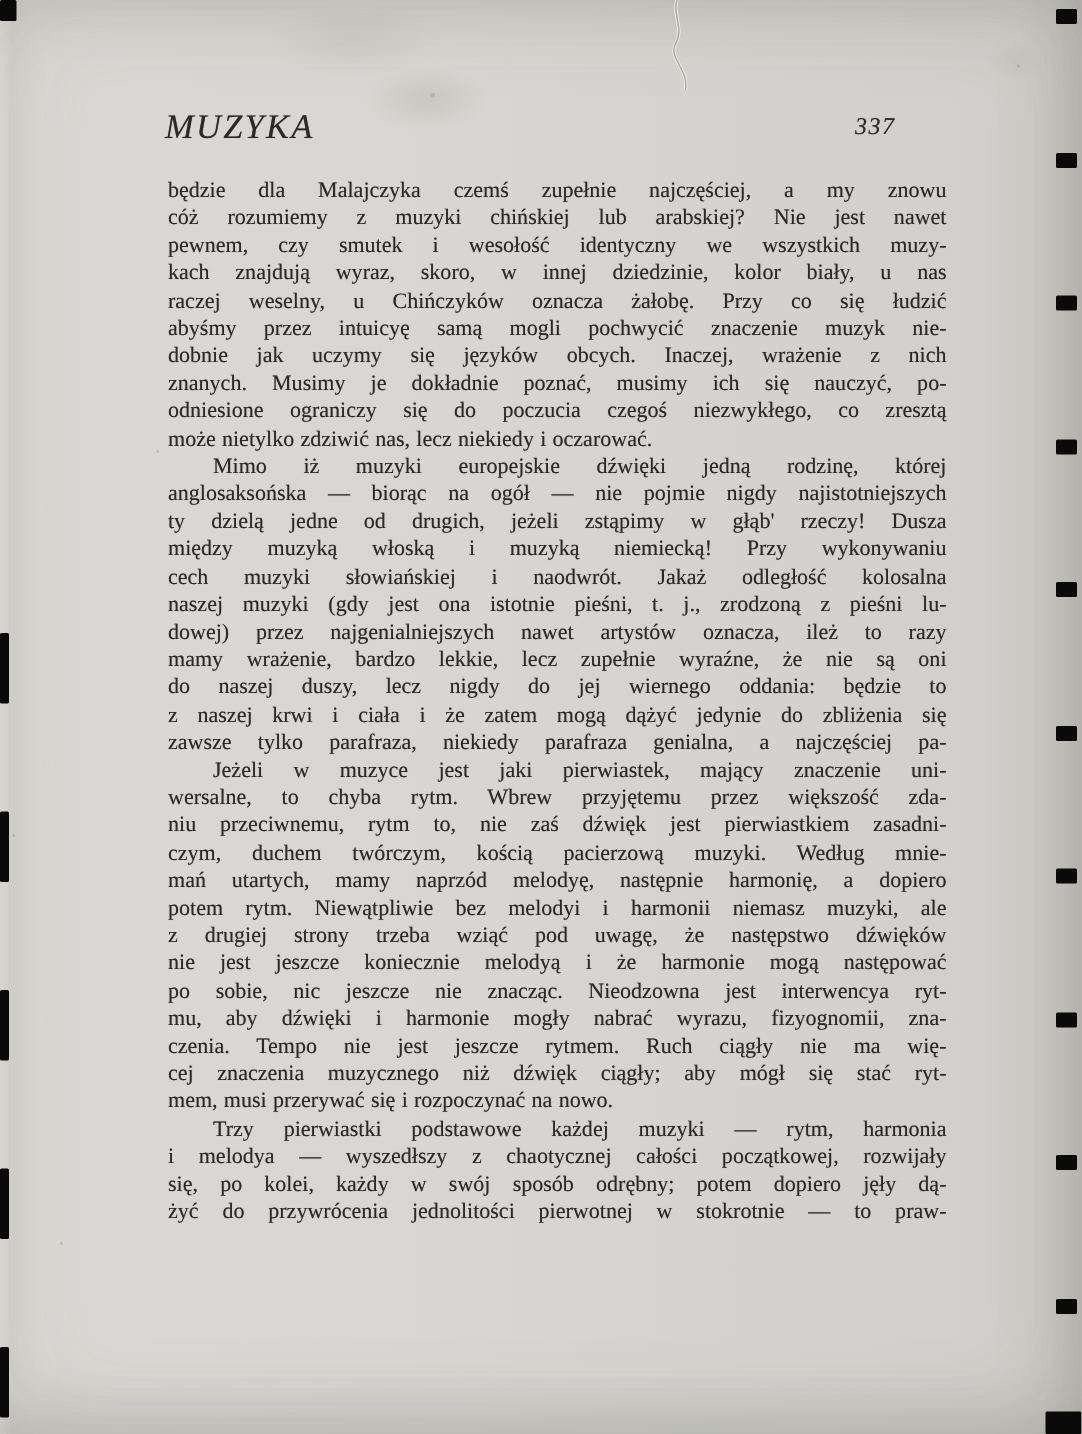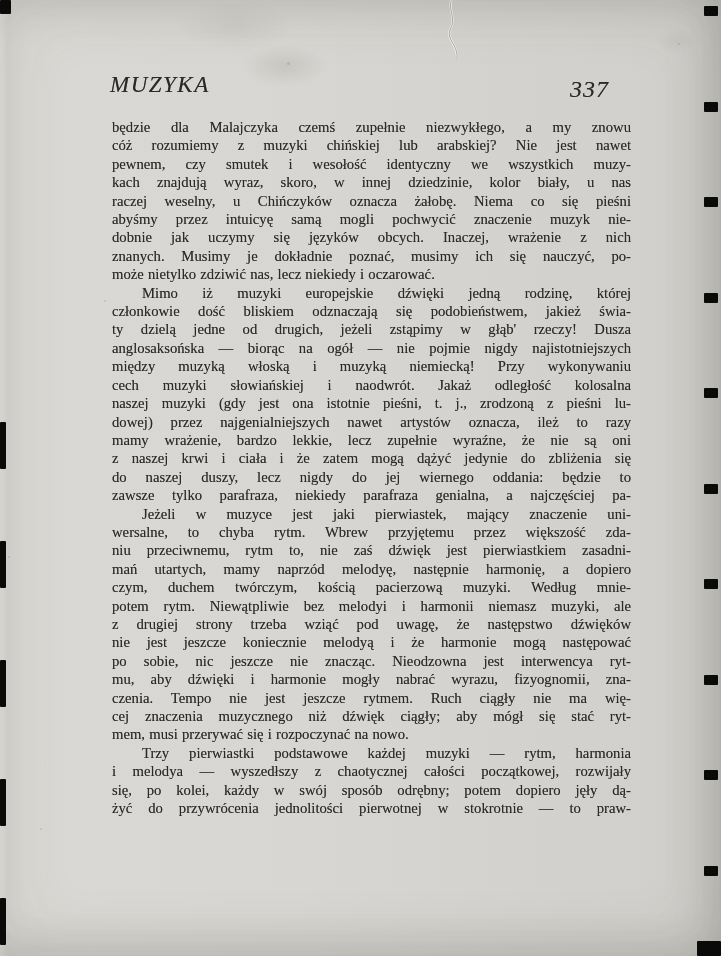--- a/index.html
+++ b/index.html
@@ -19,21 +19,21 @@
     box-shadow:inset 0 0 70px rgba(70,68,60,.14), inset -18px 0 44px rgba(70,68,60,.10), inset 0 -12px 38px rgba(70,68,60,.08);
   }
   .running-header{position:absolute;top:72px;left:110px;right:91px;height:30px;}
   .page-title{
     position:absolute;left:0;top:0;
     font-style:italic;font-size:23px;letter-spacing:1.5px;color:var(--ink);
     text-shadow:0 0 .5px rgba(42,42,40,.55);
   }
   .page-number{
     position:absolute;left:460px;top:4px;
-    font-style:italic;font-size:24px;letter-spacing:1px;color:var(--ink);
+    font-style:italic;font-size:16px;letter-spacing:1px;color:var(--ink);
     text-shadow:0 0 .5px rgba(42,42,40,.55);
   }
   .text-column{
     position:absolute;left:112px;top:118px;width:519px;
     font-size:14.7px;line-height:18.4px;color:var(--ink);
     text-shadow:0 0 .5px rgba(42,42,40,.5);
   }
   .para{margin:0;}
   .line{
     text-align:justify;
@@ -59,50 +59,50 @@
     <path d="M22,0 C17,12 27,20 20,32 C16,41 29,48 27,62" fill="none" stroke="rgba(110,108,100,0.55)" stroke-width="1"></path>
   </svg>
 
   <div class="running-header">
     <span class="page-title">MUZYKA</span>
     <span class="page-number">337</span>
   </div>
 
   <div class="text-column">
       <div class="para">
-        <div class="line">będzie dla Malajczyka czemś zupełnie niezwykłego, a my znowu</div>
+        <div class="line">będzie dla Malajczyka czemś zupełnie najczęściej, a my znowu</div>
         <div class="line">cóż rozumiemy z muzyki chińskiej lub arabskiej? Nie jest nawet</div>
         <div class="line">pewnem, czy smutek i wesołość identyczny we wszystkich muzy-</div>
         <div class="line">kach znajdują wyraz, skoro, w innej dziedzinie, kolor biały, u nas</div>
-        <div class="line">raczej weselny, u Chińczyków oznacza żałobę. Niema co się pieśni</div>
+        <div class="line">raczej weselny, u Chińczyków oznacza żałobę. Przy co się łudzić</div>
         <div class="line">abyśmy przez intuicyę samą mogli pochwycić znaczenie muzyk nie-</div>
         <div class="line">dobnie jak uczymy się języków obcych. Inaczej, wrażenie z nich</div>
         <div class="line">znanych. Musimy je dokładnie poznać, musimy ich się nauczyć, po-</div>
+        <div class="line">odniesione ograniczy się do poczucia czegoś niezwykłego, co zresztą</div>
         <div class="line last">może nietylko zdziwić nas, lecz niekiedy i oczarować.</div>
       </div>
       <div class="para">
         <div class="line indent">Mimo iż muzyki europejskie dźwięki jedną rodzinę, której</div>
-        <div class="line">członkowie dość bliskiem odznaczają się podobieństwem, jakież świa-</div>
+        <div class="line">anglosaksońska — biorąc na ogół — nie pojmie nigdy najistotniejszych</div>
         <div class="line">ty dzielą jedne od drugich, jeżeli zstąpimy w głąb' rzeczy! Dusza</div>
-        <div class="line">anglosaksońska — biorąc na ogół — nie pojmie nigdy najistotniejszych</div>
         <div class="line">między muzyką włoską i muzyką niemiecką! Przy wykonywaniu</div>
         <div class="line">cech muzyki słowiańskiej i naodwrót. Jakaż odległość kolosalna</div>
         <div class="line">naszej muzyki (gdy jest ona istotnie pieśni, t. j., zrodzoną z pieśni lu-</div>
         <div class="line">dowej) przez najgenialniejszych nawet artystów oznacza, ileż to razy</div>
         <div class="line">mamy wrażenie, bardzo lekkie, lecz zupełnie wyraźne, że nie są oni</div>
+        <div class="line">do naszej duszy, lecz nigdy do jej wiernego oddania: będzie to</div>
         <div class="line">z naszej krwi i ciała i że zatem mogą dążyć jedynie do zbliżenia się</div>
-        <div class="line">do naszej duszy, lecz nigdy do jej wiernego oddania: będzie to</div>
         <div class="line">zawsze tylko parafraza, niekiedy parafraza genialna, a najczęściej pa-</div>
       </div>
       <div class="para">
         <div class="line indent">Jeżeli w muzyce jest jaki pierwiastek, mający znaczenie uni-</div>
         <div class="line">wersalne, to chyba rytm. Wbrew przyjętemu przez większość zda-</div>
         <div class="line">niu przeciwnemu, rytm to, nie zaś dźwięk jest pierwiastkiem zasadni-</div>
+        <div class="line">czym, duchem twórczym, kością pacierzową muzyki. Według mnie-</div>
         <div class="line">mań utartych, mamy naprzód melodyę, następnie harmonię, a dopiero</div>
-        <div class="line">czym, duchem twórczym, kością pacierzową muzyki. Według mnie-</div>
         <div class="line">potem rytm. Niewątpliwie bez melodyi i harmonii niemasz muzyki, ale</div>
         <div class="line">z drugiej strony trzeba wziąć pod uwagę, że następstwo dźwięków</div>
         <div class="line">nie jest jeszcze koniecznie melodyą i że harmonie mogą następować</div>
         <div class="line">po sobie, nic jeszcze nie znacząc. Nieodzowna jest interwencya ryt-</div>
         <div class="line">mu, aby dźwięki i harmonie mogły nabrać wyrazu, fizyognomii, zna-</div>
         <div class="line">czenia. Tempo nie jest jeszcze rytmem. Ruch ciągły nie ma wię-</div>
         <div class="line">cej znaczenia muzycznego niż dźwięk ciągły; aby mógł się stać ryt-</div>
         <div class="line last">mem, musi przerywać się i rozpoczynać na nowo.</div>
       </div>
       <div class="para">

